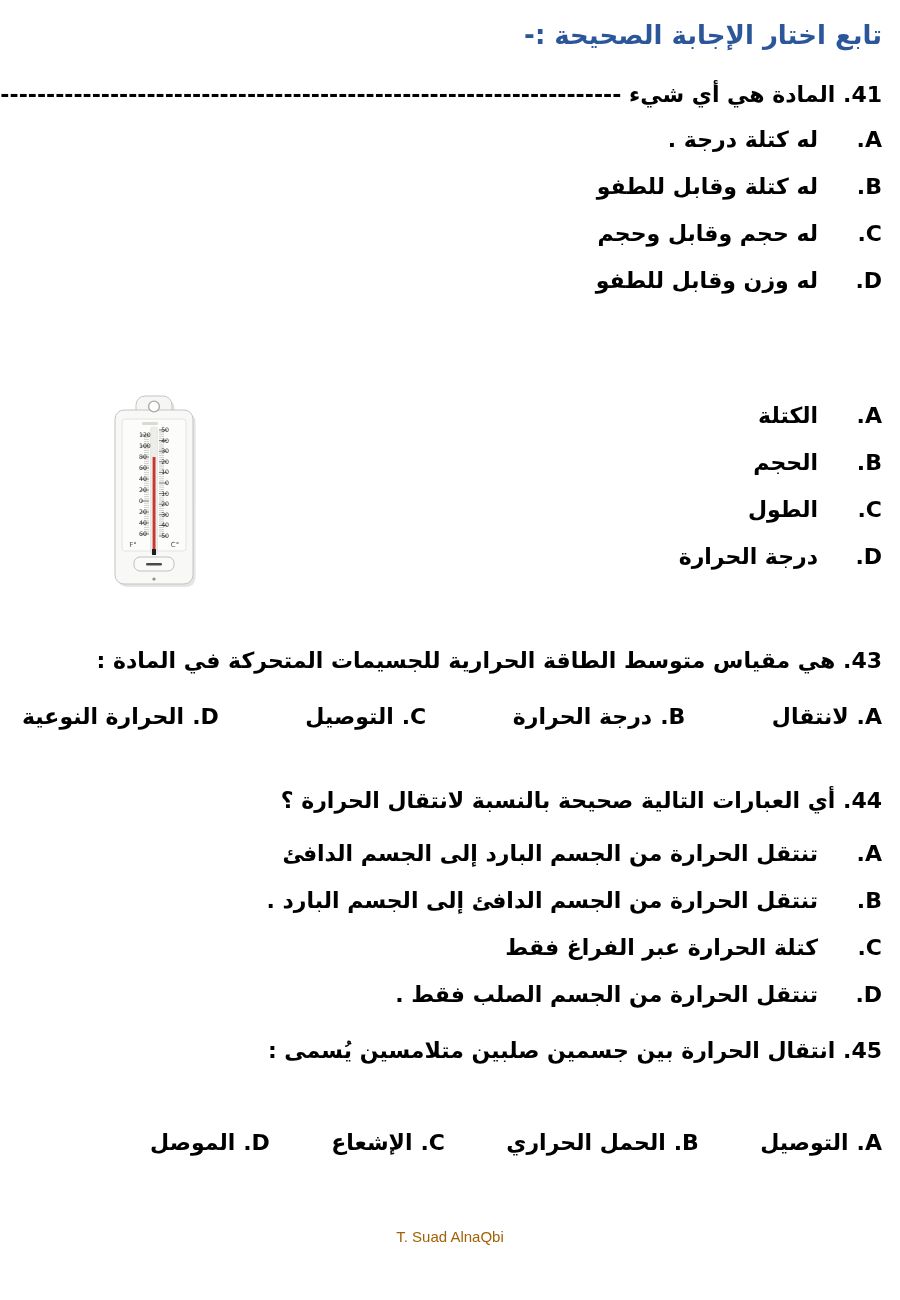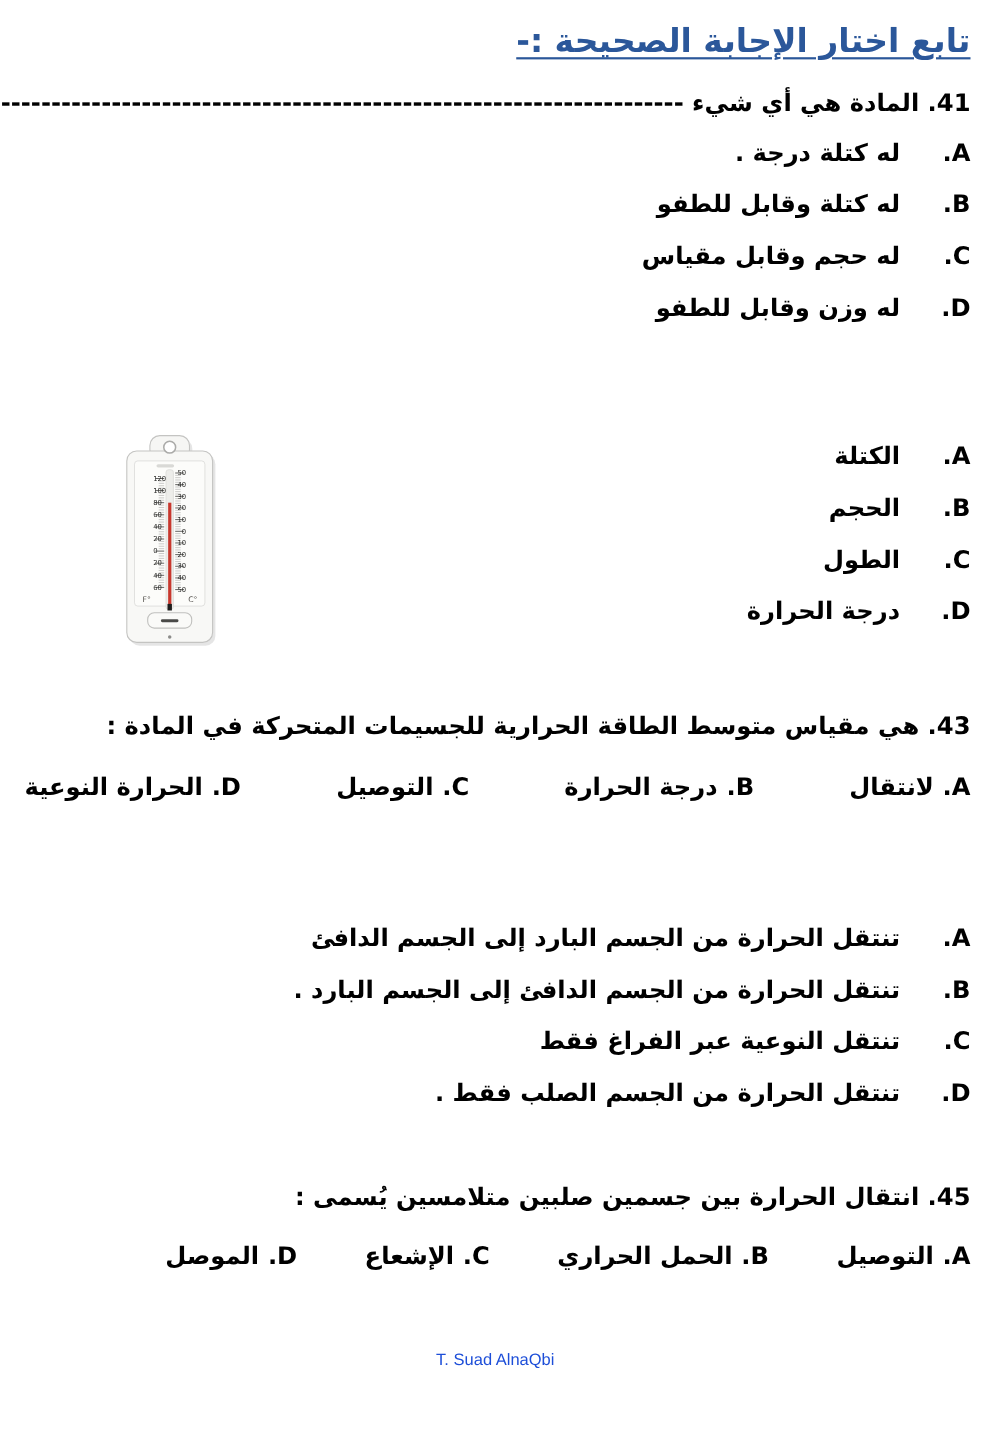--- a/index.html
+++ b/index.html
@@ -2,40 +2,40 @@
 <html lang="ar"><head>
 <meta charset="utf-8">
 <style>
   html,body{margin:0;padding:0;background:#ffffff;}
   .page{
     position:relative;width:900px;height:1300px;background:#fff;overflow:hidden;
     font-family:"DejaVu Sans",sans-serif;direction:rtl;color:#000;
   }
   .abs{position:absolute;}
   .title{
-    top:20px;right:18px;font-size:30px;font-weight:bold;
-    text-decoration:underline;text-underline-offset:5px;text-decoration-thickness:2px;
+    top:20px;right:18px;font-size:26px;font-weight:bold;
+    text-underline-offset:5px;text-decoration-thickness:2px;
     white-space:nowrap;
   }
   .question{
     right:18px;font-size:22px;font-weight:bold;white-space:nowrap;line-height:34px;
   }
   .optlist{right:18px;}
   .opt{display:flex;gap:36px;height:47px;align-items:center;font-size:22px;font-weight:bold;}
   .opt .letter{width:28px;flex:0 0 auto;}
   .opt .txt{white-space:nowrap;}
   .inline-row{
     right:18px;display:flex;justify-content:space-between;align-items:center;
     font-size:22px;font-weight:bold;
   }
   .inline-opt{display:flex;gap:8px;white-space:nowrap;}
   .footer{
     top:1228px;left:0;width:900px;text-align:center;direction:ltr;
     font-family:"Liberation Sans","DejaVu Sans",sans-serif;
-    font-size:15px;color:#1d4ed8;font-weight:normal;
+    font-size:15px;color:#a16207;font-weight:normal;
   }
   .therm{left:112px;top:394px;width:84px;height:198px;}
 </style>
 </head>
 <body>
 
 <div class="page">
 
   <div class="abs title" style="color: rgb(43, 87, 154);">تابع اختار الإجابة الصحيحة :-</div>
 
@@ -44,21 +44,21 @@
     <div class="opt">
       <span class="letter">A.</span>
       <span class="txt">له كتلة درجة .</span>
     </div>
     <div class="opt">
       <span class="letter">B.</span>
       <span class="txt">له كتلة وقابل للطفو</span>
     </div>
     <div class="opt">
       <span class="letter">C.</span>
-      <span class="txt">له حجم وقابل مقياس</span>
+      <span class="txt">له حجم وقابل وحجم</span>
     </div>
     <div class="opt">
       <span class="letter">D.</span>
       <span class="txt">له وزن وقابل للطفو</span>
     </div>
   </div>
 
   <div class="abs optlist" style="top:392px;">
     <div class="opt">
       <span class="letter">A.</span>
@@ -235,40 +235,41 @@
     <span class="inline-opt">
       <span>C.</span>
       <span>التوصيل</span>
     </span>
     <span class="inline-opt">
       <span>D.</span>
       <span>الحرارة النوعية</span>
     </span>
   </div>
 
+  <div class="abs question" style="top:784px;">44. أي العبارات التالية صحيحة بالنسبة لانتقال الحرارة ؟</div>
   <div class="abs optlist" style="top:830px;">
     <div class="opt">
       <span class="letter">A.</span>
       <span class="txt">تنتقل الحرارة  من الجسم البارد إلى الجسم الدافئ</span>
     </div>
     <div class="opt">
       <span class="letter">B.</span>
       <span class="txt">تنتقل الحرارة من الجسم الدافئ إلى الجسم البارد .</span>
     </div>
     <div class="opt">
       <span class="letter">C.</span>
-      <span class="txt">تنتقل النوعية عبر الفراغ فقط</span>
+      <span class="txt">كتلة الحرارة عبر الفراغ فقط</span>
     </div>
     <div class="opt">
       <span class="letter">D.</span>
       <span class="txt">تنتقل الحرارة من الجسم الصلب فقط .</span>
     </div>
   </div>
 
-  <div class="abs question" style="top:1072px;">45. انتقال الحرارة بين جسمين صلبين متلامسين يُسمى :</div>
+  <div class="abs question" style="top:1034px;">45. انتقال الحرارة بين جسمين صلبين متلامسين يُسمى :</div>
   <div class="abs inline-row" style="top:1130px;left:150px;">
     <span class="inline-opt">
       <span>A.</span>
       <span>التوصيل</span>
     </span>
     <span class="inline-opt">
       <span>B.</span>
       <span>الحمل الحراري</span>
     </span>
     <span class="inline-opt">

